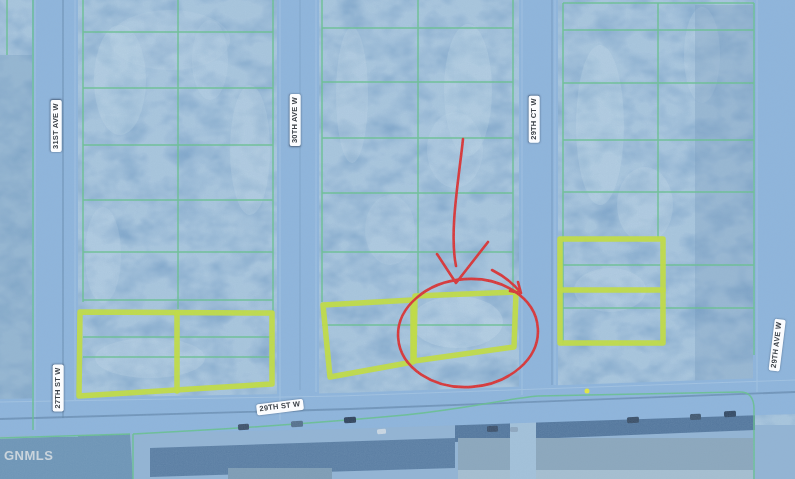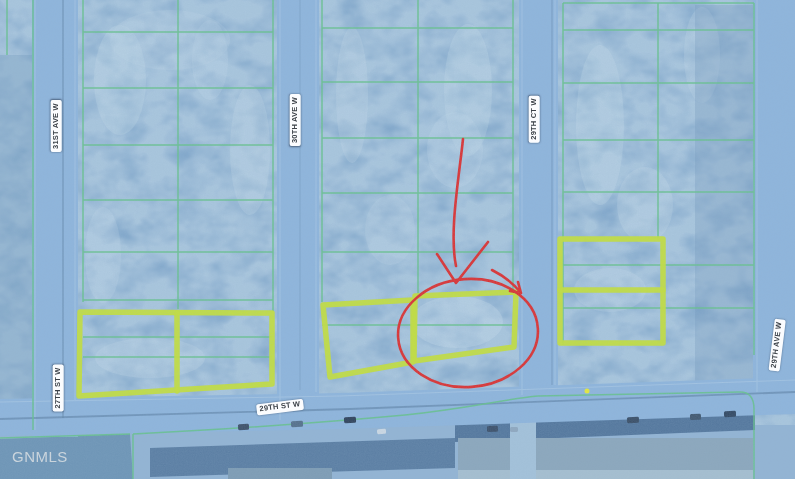--- a/index.html
+++ b/index.html
@@ -12,22 +12,22 @@
   .ann{stroke:var(--annotation,#dc3232);fill:none;stroke-width:2.6;
        stroke-linecap:round;stroke-linejoin:round;}
   .sand{fill:#a9c5dc;}
   .street-label{position:absolute;transform:translate(-50%,-50%) rotate(-90deg);
       background:rgba(255,255,255,.96);color:var(--label-text,#3b4148);
       font-size:7.5px;font-weight:bold;letter-spacing:.2px;line-height:1.15;
       padding:1px 3px;border-radius:2px;white-space:nowrap;
       box-shadow:0 0 2px rgba(20,30,50,.55);}
   .street-label.horiz{transform:translate(-50%,-50%) rotate(-7deg);}
   .street-label.tilt{transform:translate(-50%,-50%) rotate(-83deg);}
-  .watermark{position:absolute;left:12px;top:448px;color:var(--watermark,#d2dae0);
-      font-size:15px;font-weight:400;letter-spacing:.5px;opacity:.92;}
+  .watermark{position:absolute;left:4px;top:448px;color:var(--watermark,#d2dae0);
+      font-size:13px;font-weight:700;letter-spacing:.5px;opacity:.92;}
 </style>
 </head>
 <body>
 
 <div id="stage">
   <svg width="795" height="479" viewBox="0 0 795 479">
     <defs>
       <filter id="coarse" x="0%" y="0%" width="100%" height="100%">
         <feTurbulence type="fractalNoise" baseFrequency="0.035 0.05" numOctaves="3" seed="7" stitchTiles="stitch"></feTurbulence>
         <feColorMatrix type="matrix" values="0 0 0 0 0.62  0 0 0 0 0.76  0 0 0 0 0.86  0.9 0.9 0.9 0 -0.55"></feColorMatrix>

